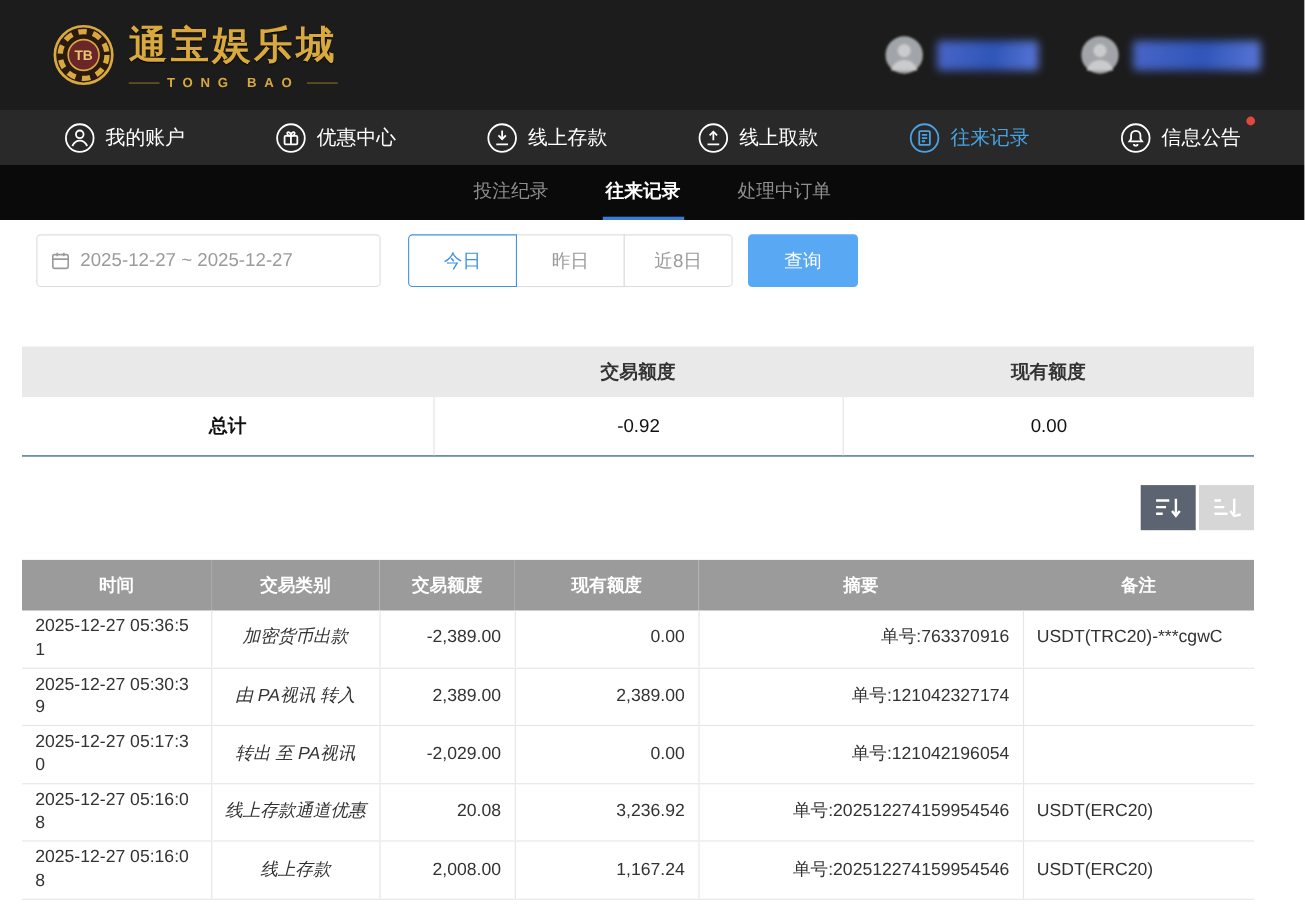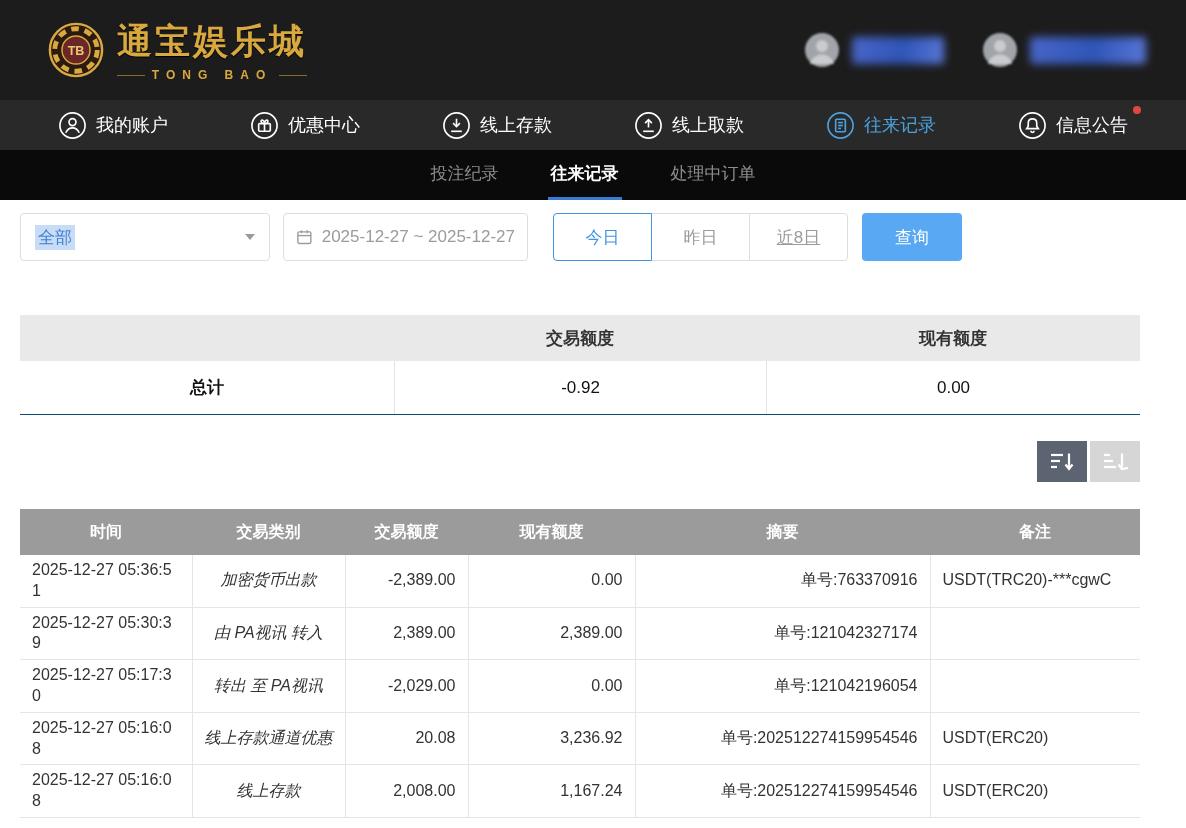--- a/index.html
+++ b/index.html
@@ -44,29 +44,29 @@
   .tab.active { color:#fff; font-weight:bold; border-bottom:3px solid #3a7bd5; }
 
   
   .filter-row { display:flex; align-items:center; margin:13px 0 0 20px; }
   .select-box { width:250px; height:48px; border:1px solid #ddd; border-radius:4px;
                 position:relative; display:flex; align-items:center; padding:0 14px;
                 background:#fff; cursor:pointer; }
   .select-value { background:#c8ddf5; color:#3f7fd6; font-size:17px; padding:1px 3px; }
   .caret { position:absolute; right:14px; width:0; height:0; border-left:5px solid transparent;
            border-right:5px solid transparent; border-top:6px solid #9a9a9a; }
-  .date-box { width:245px; height:48px; border:1px solid #ddd; border-radius:4px; margin-left:13px;
+  .date-box { width:313px; height:48px; border:1px solid #ddd; border-radius:4px; margin-left:13px;
               display:flex; align-items:center; padding:0 12px; gap:9px; color:#9b9b9b;
               font-size:17px; background:#fff; cursor:pointer; white-space:nowrap; }
   .quick-group { display:flex; margin-left:9px; }
   .quick-btn { width:99px; height:48px; background:#fff; border:1px solid #ddd; font-size:17px;
                color:#9b9b9b; margin-left:-1px; display:flex; align-items:center;
                justify-content:center; cursor:pointer; }
   .quick-btn:first-child { border-radius:4px 0 0 4px; margin-left:16px; }
-  .quick-btn:last-child { border-radius:0 4px 4px 0;text-decoration:underline; }
+  .quick-btn:last-child { border-radius:0 4px 4px 0; }
   .quick-btn.active { color:#3f93e0; border-color:#3f93e0; position:relative; z-index:1; }
   .search-btn { width:100px; height:48px; margin-left:14px; background:#58a8f3; color:#fff;
                 font-size:17px; border:none; border-radius:4px; cursor:pointer; }
 
   
   .summary { width:1120px; margin:54px 0 0 20px; }
   .summary-header { display:flex; height:46px; background:#e9e9e9; align-items:center; }
   .summary-header .cell { font-size:17px; font-weight:bold; color:#333; text-align:center; }
   .s-col1 { width:374px; } .s-col2 { width:372px; } .s-col3 { width:374px; }
   .summary-body { display:flex; height:54px; border-bottom:1px solid #0c4a6e; }
@@ -189,24 +189,20 @@
   </div>
 </nav>
 
 <div class="sub-nav">
   <span class="tab">投注纪录</span>
   <span class="tab active">往来记录</span>
   <span class="tab">处理中订单</span>
 </div>
 
 <div class="filter-row">
-  <div class="select-box">
-    <span class="select-value">全部</span>
-    <span class="caret"></span>
-  </div>
   <div class="date-box">
     <svg width="18" height="18" viewBox="0 0 18 18" fill="none" stroke="#9b9b9b" stroke-width="1.5">
       <rect x="2" y="3.5" width="14" height="12.5" rx="1.5"></rect>
       <line x1="2" y1="7.5" x2="16" y2="7.5"></line>
         <line x1="6" y1="1.8" x2="6" y2="5"></line>
         <line x1="12" y1="1.8" x2="12" y2="5"></line>
     </svg>
     <span>2025-12-27 ~ 2025-12-27</span>
   </div>
   <div class="quick-group">

